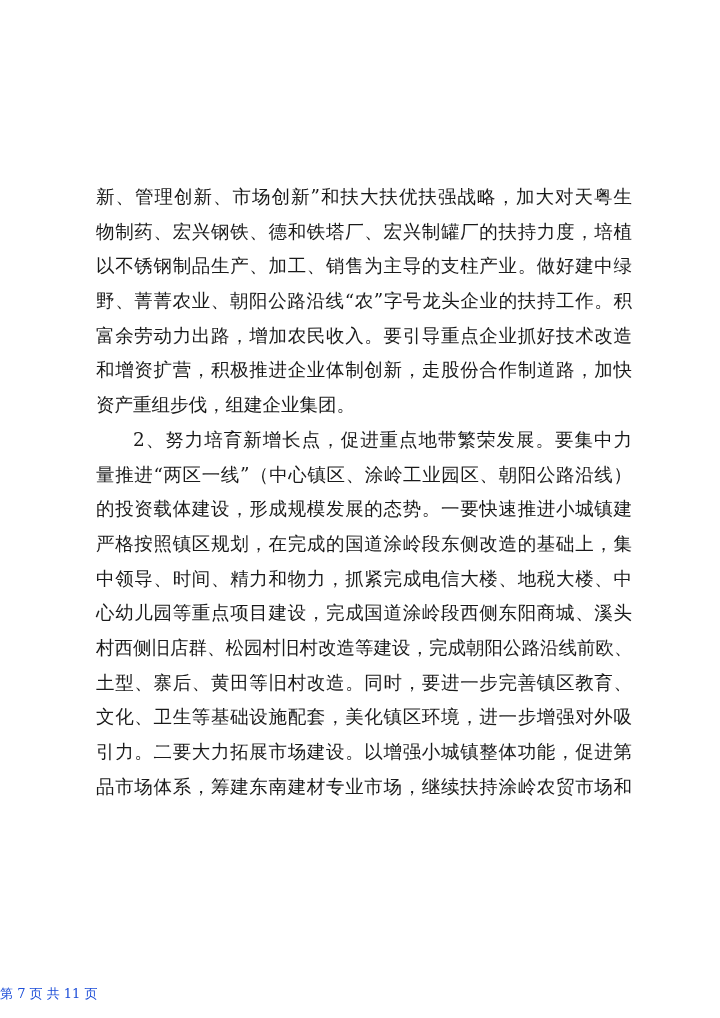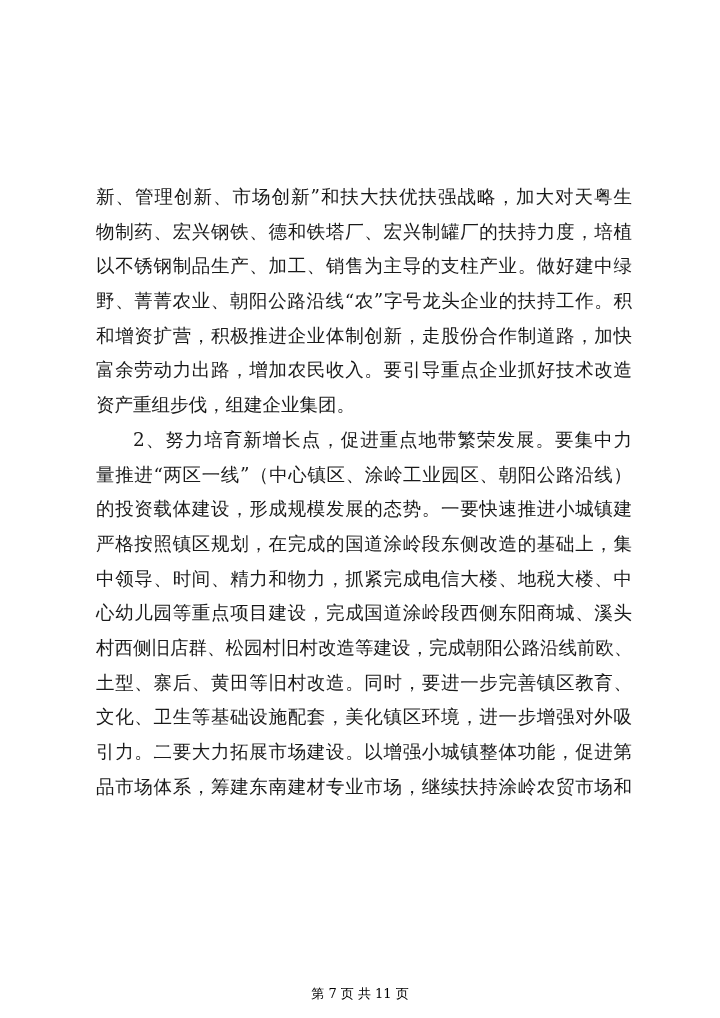--- a/index.html
+++ b/index.html
@@ -43,37 +43,36 @@
     text-align-last: left;
   }
   .line.indent {
     padding-left: 37px;
   }
   .footer {
     position: absolute;
     top: 938px;
     left: 0;
     width: 720px;
-    text-align: center;
     font-size: 13px;
-    color: #000000;
+    color: #1d4ed8;
     font-family: "DejaVu Serif", "Liberation Serif", serif;
   }
 </style>
 </head>
 <body>
 
 <div class="page">
   <div class="body-text">
     <div class="line">新、管理创新、市场创新”和扶大扶优扶强战略，加大对天粤生</div>
     <div class="line">物制药、宏兴钢铁、德和铁塔厂、宏兴制罐厂的扶持力度，培植</div>
     <div class="line">以不锈钢制品生产、加工、销售为主导的支柱产业。做好建中绿</div>
     <div class="line">野、菁菁农业、朝阳公路沿线“农”字号龙头企业的扶持工作。积</div>
+    <div class="line">富余劳动力出路，增加农民收入。要引导重点企业抓好技术改造</div>
     <div class="line">和增资扩营，积极推进企业体制创新，走股份合作制道路，加快</div>
-    <div class="line">富余劳动力出路，增加农民收入。要引导重点企业抓好技术改造</div>
     <div class="line last">资产重组步伐，组建企业集团。</div>
     <div class="line indent">2、努力培育新增长点，促进重点地带繁荣发展。要集中力</div>
     <div class="line">量推进“两区一线”（中心镇区、涂岭工业园区、朝阳公路沿线）</div>
     <div class="line">的投资载体建设，形成规模发展的态势。一要快速推进小城镇建</div>
     <div class="line">严格按照镇区规划，在完成的国道涂岭段东侧改造的基础上，集</div>
     <div class="line">中领导、时间、精力和物力，抓紧完成电信大楼、地税大楼、中</div>
     <div class="line">心幼儿园等重点项目建设，完成国道涂岭段西侧东阳商城、溪头</div>
     <div class="line">村西侧旧店群、松园村旧村改造等建设，完成朝阳公路沿线前欧、</div>
     <div class="line">土型、寨后、黄田等旧村改造。同时，要进一步完善镇区教育、</div>
     <div class="line">文化、卫生等基础设施配套，美化镇区环境，进一步增强对外吸</div>

